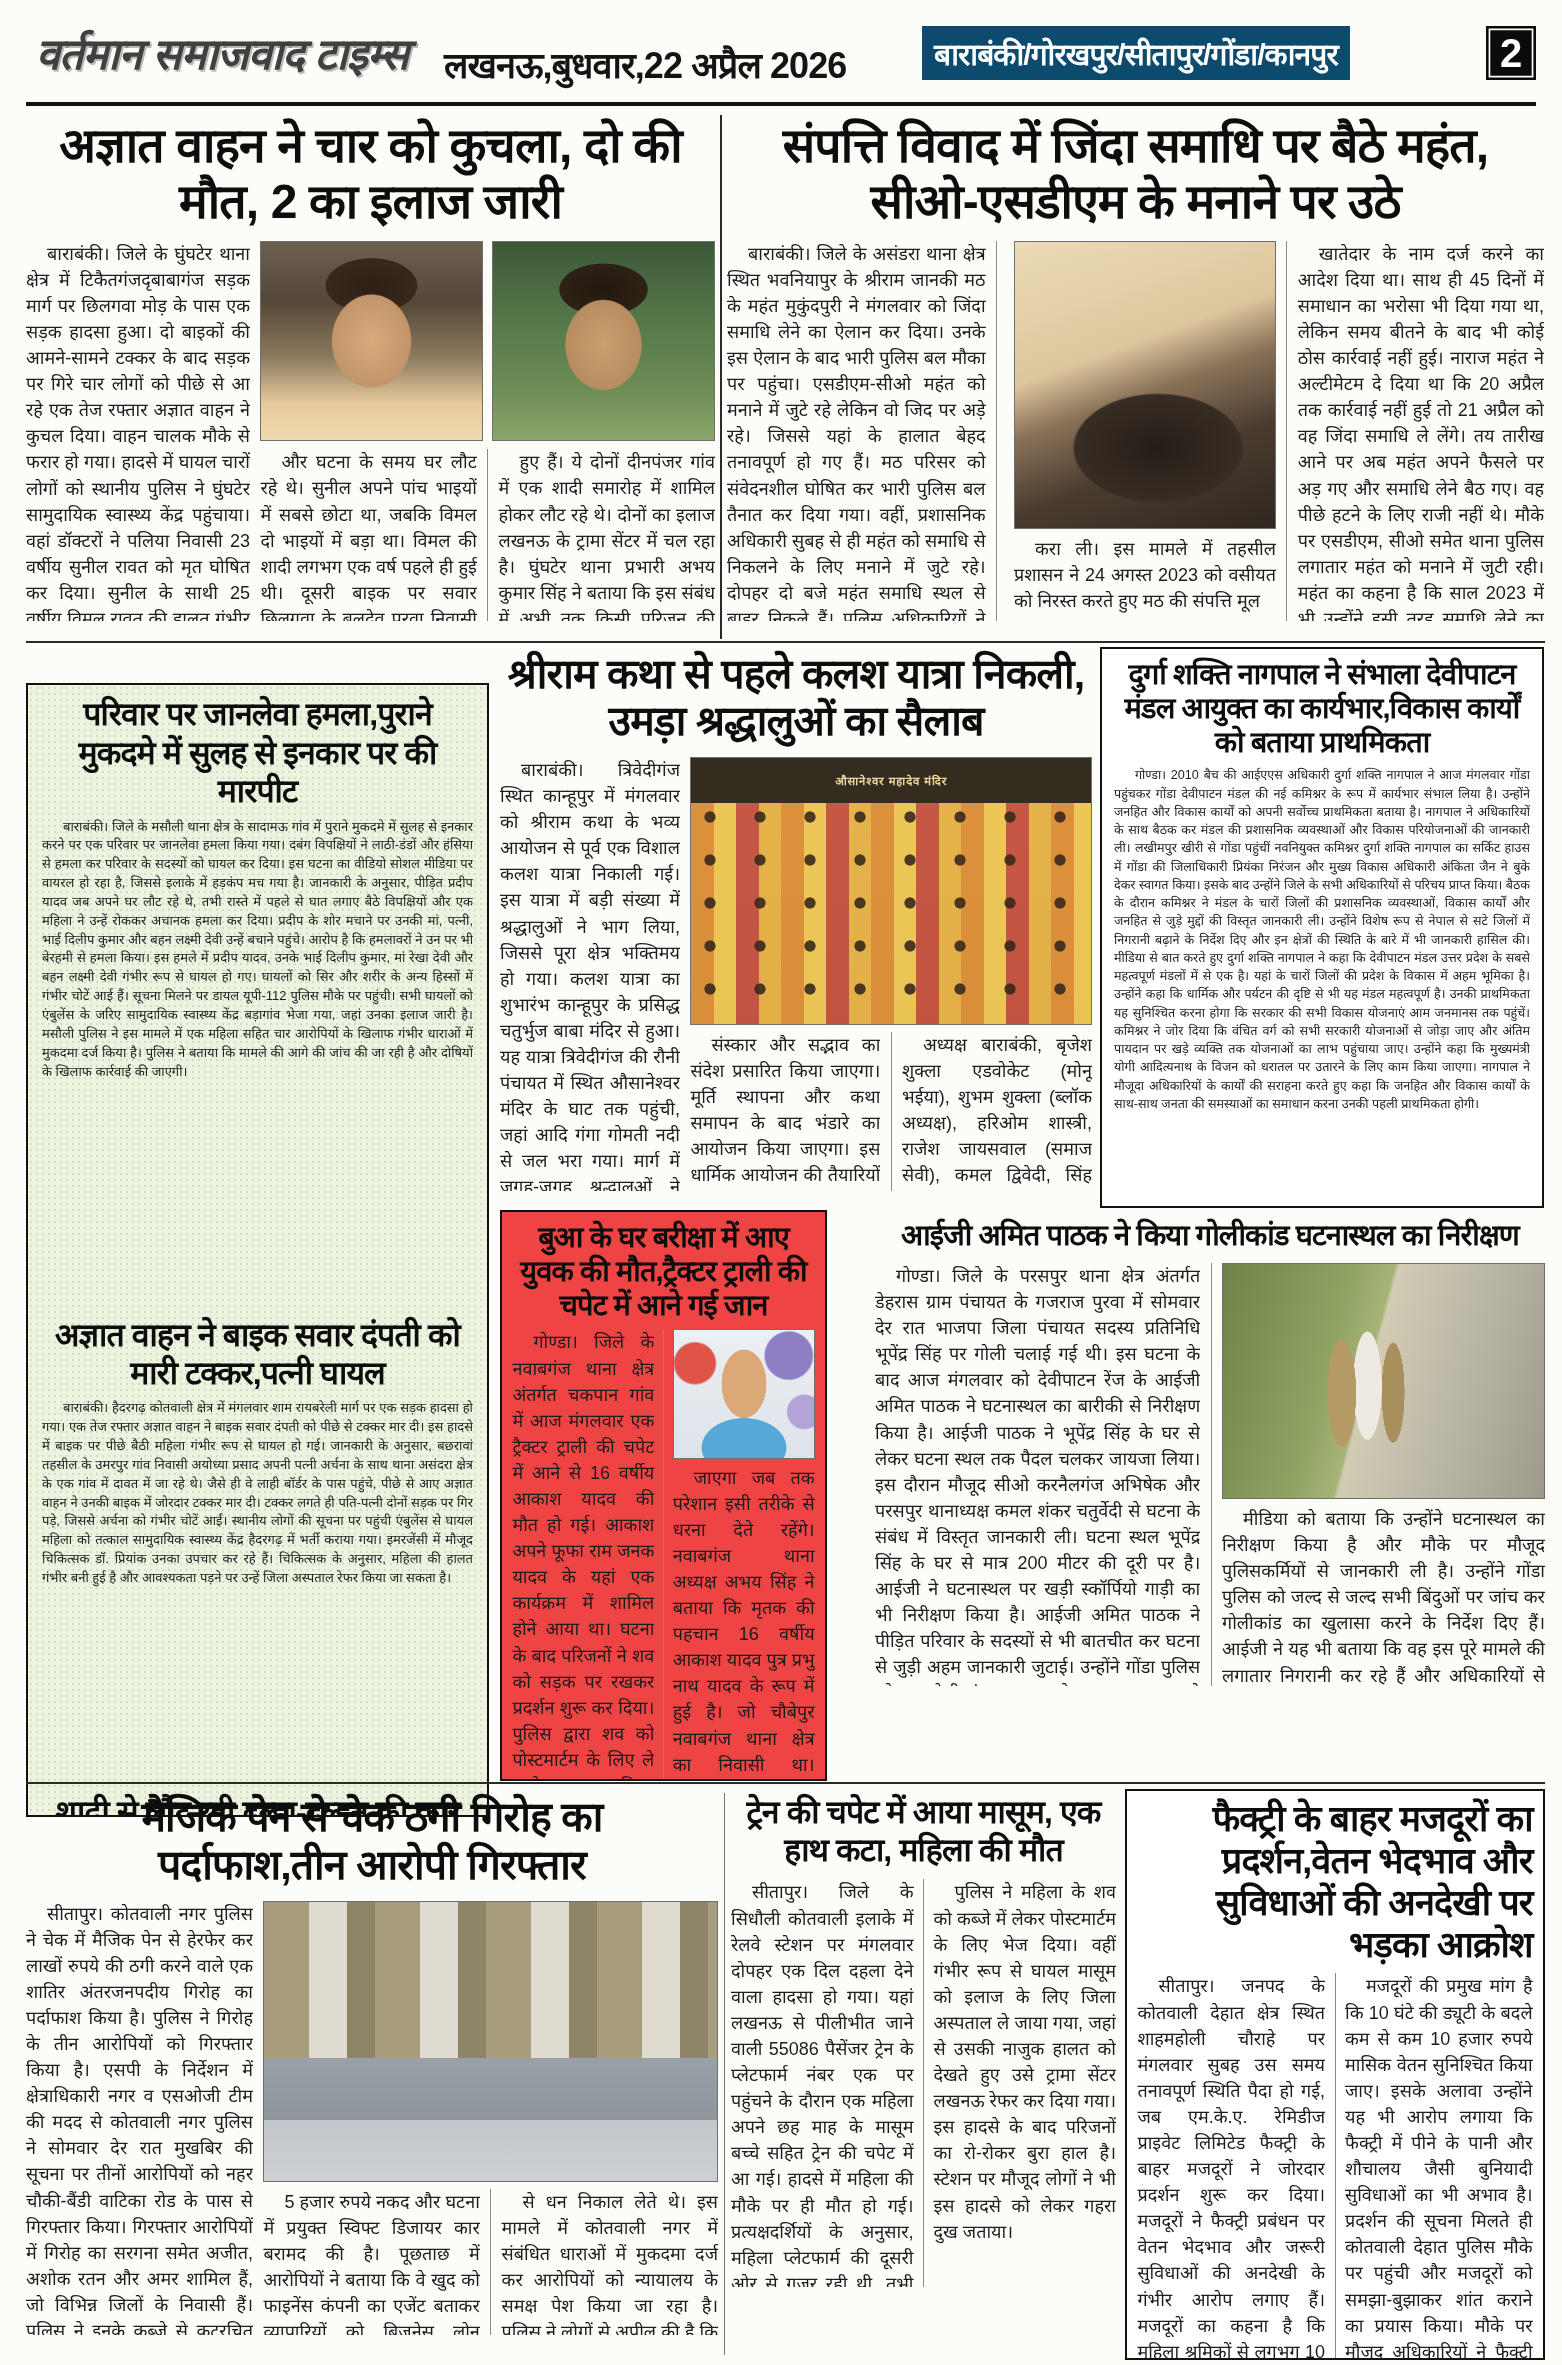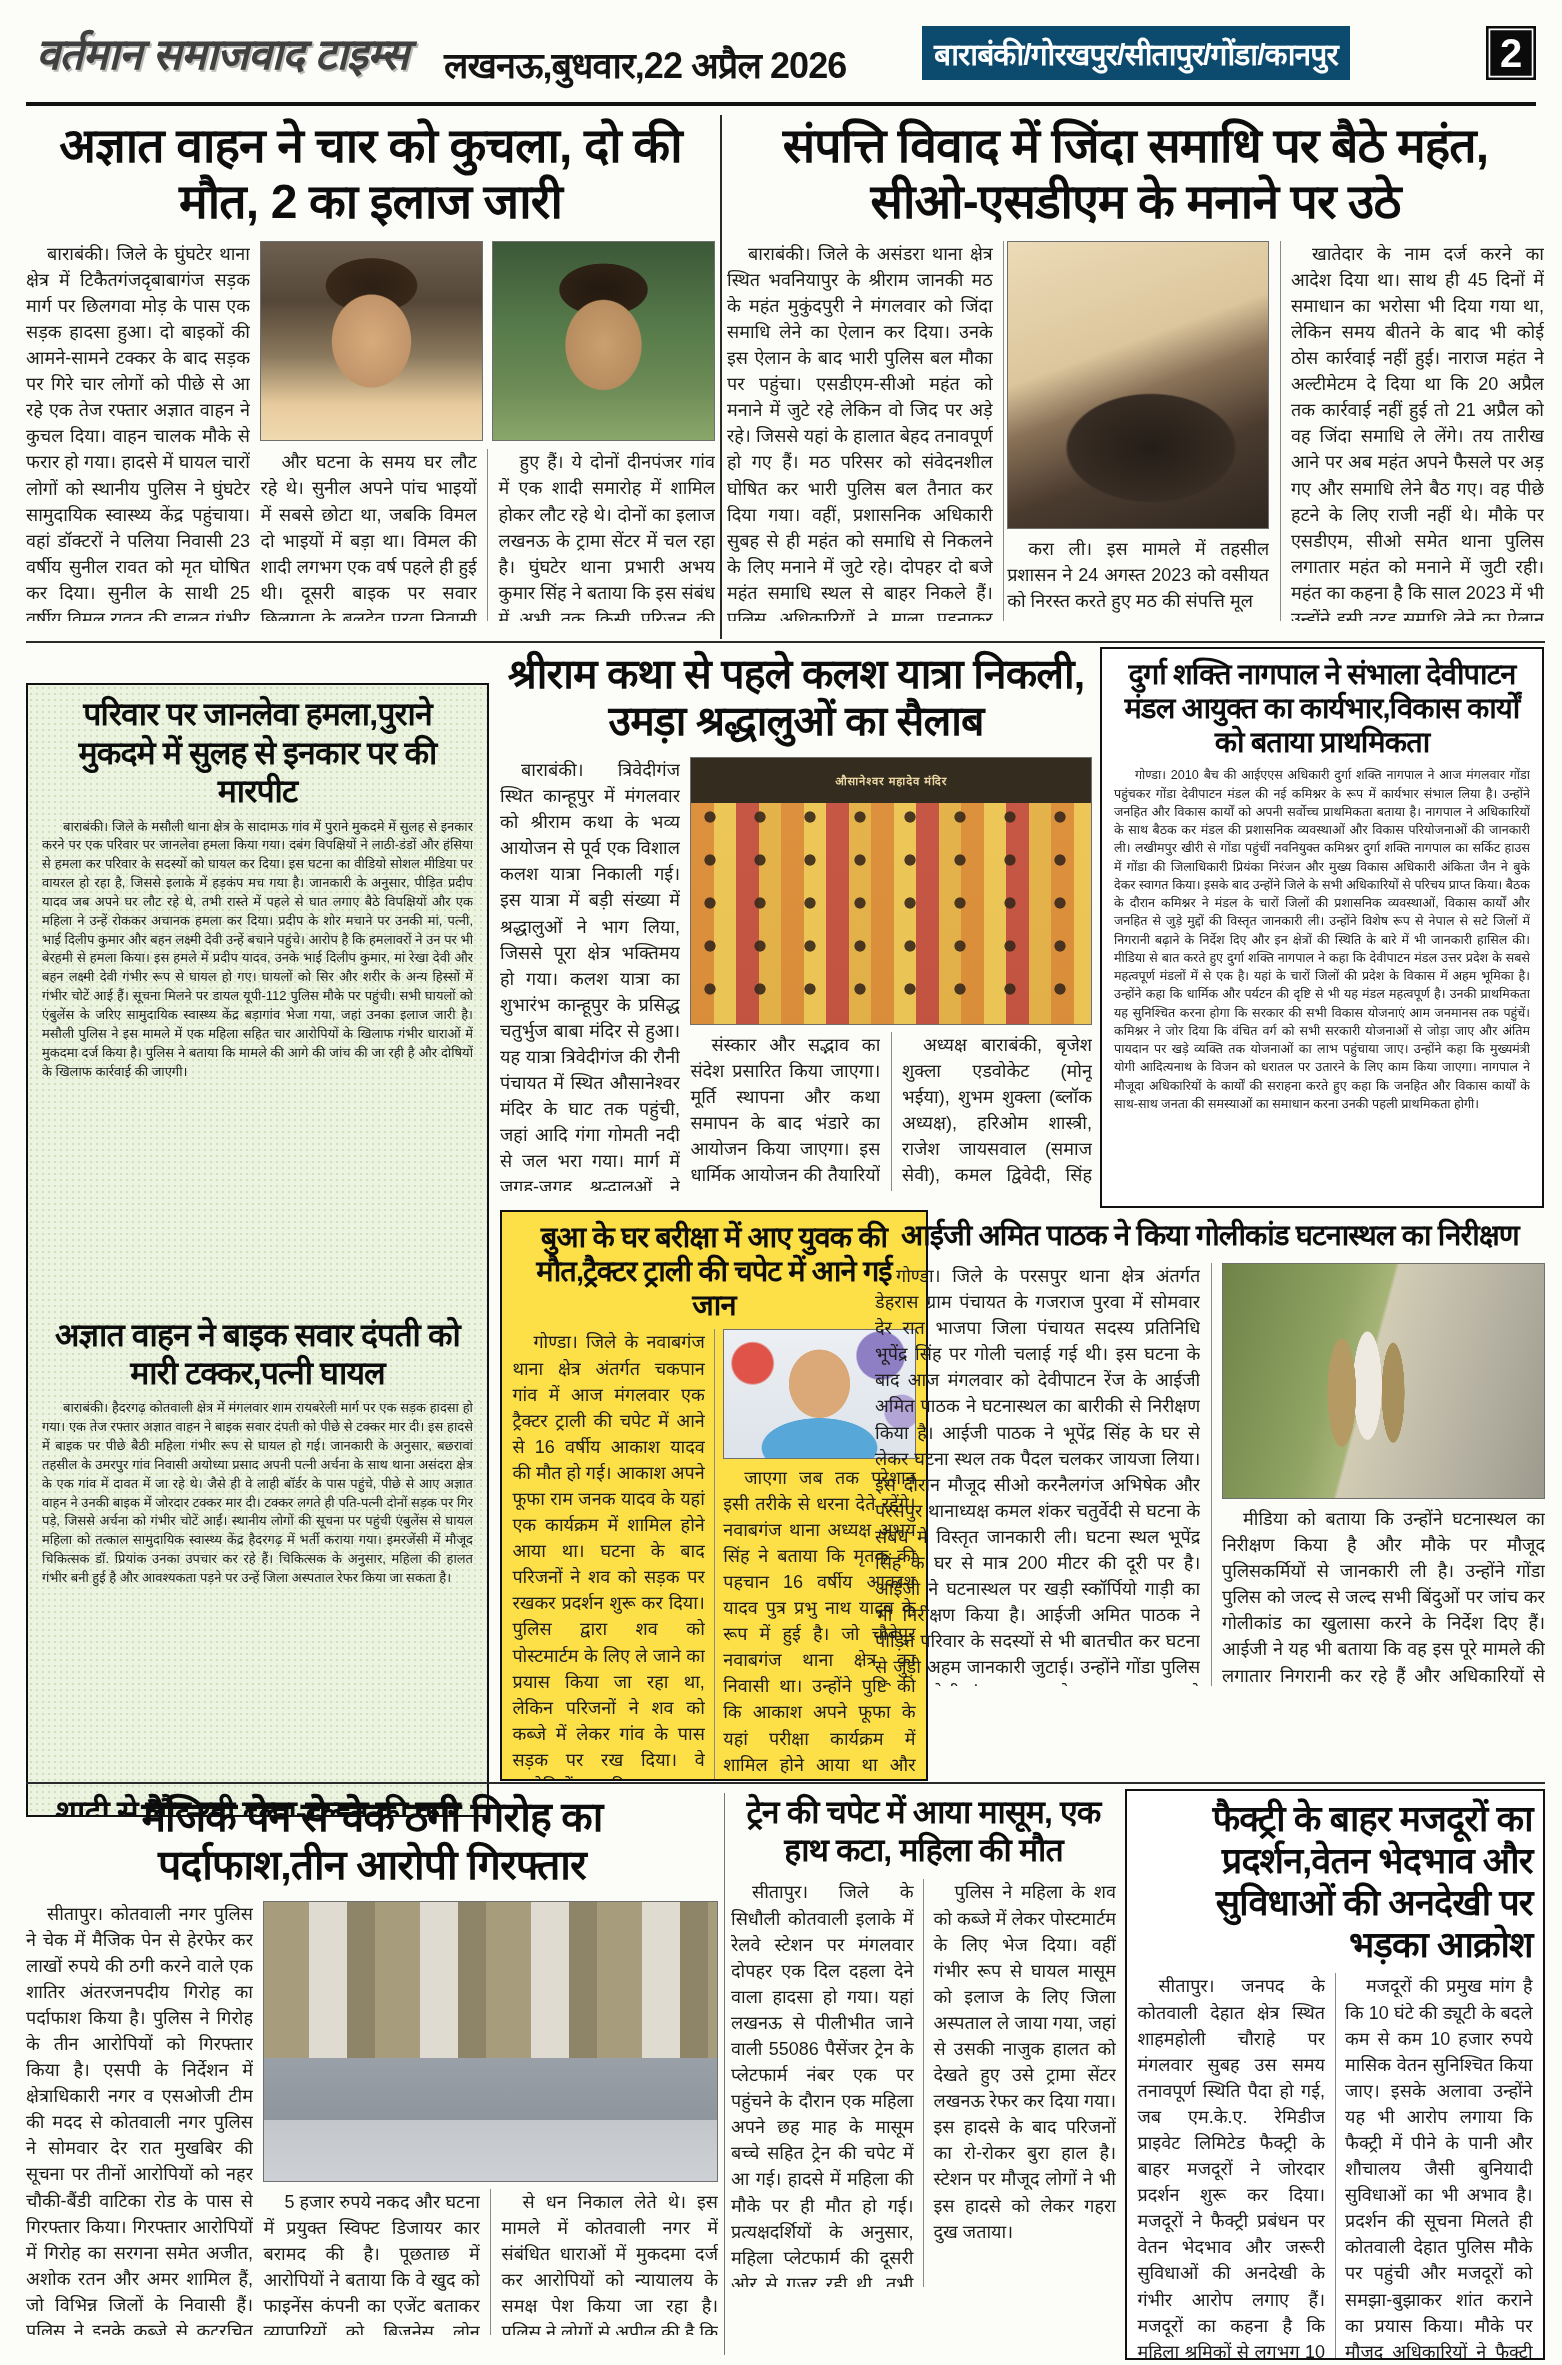--- a/index.html
+++ b/index.html
@@ -70,21 +70,21 @@
   .a-crushed-photos .photo { flex:1; }
   .a-crushed-right .cols { flex:1; min-height:0; }
 
   
   .a-samadhi { left:727px; top:111px; width:817px; height:528px; }
   .a-samadhi .hl { padding:7px 3.5px 1.7px 3.5px; }
   .a-samadhi-body { display:flex; margin-top:8.7px; height:380px; }
   .a-samadhi-body > div { min-width:0; }
   .a-samadhi-c1 { flex:1.05; }
   .a-samadhi-c2 { width:262px; flex:none; display:flex; flex-direction:column; gap:7px;
-                  border-left:0.9px solid #8a8a8a; margin-left:10.4px; padding-left:3px; }
+                  border-left:0.9px solid #8a8a8a; margin-left:10.4px; padding-left:17px; }
   .a-samadhi-c2 .photo { height:286px; }
   .a-samadhi-c3 { flex:1; border-left:0.9px solid #8a8a8a; margin-left:10.4px; padding-left:10.4px; }
 
   
   .greenstack { left:26px; top:647px; width:463px; height:1134px; padding:10.4px 14px; box-sizing:border-box; }
   .green-article + .green-article { margin-top:12px; }
   .green-article .hl { line-height:1.2; }
   .green-article .body-text { margin-top:7px; font-size:13px; }
 
   
@@ -94,21 +94,21 @@
   .a-kalash-c1 { width:180px; flex:none; }
   .a-kalash-right { flex:1; display:flex; flex-direction:column; gap:7px; min-width:0; }
   .a-kalash-right .photo { height:266px; }
   .a-kalash-right .cols { flex:1; min-height:0; }
 
   
   .a-durga { left:1100px; top:647px; width:444px; height:561px; padding:8.7px 12px; box-sizing:border-box; background:#fff; }
   .a-durga .body-text { margin-top:7px; font-size:12.6px; }
 
   
-  .a-bua { left:500px; top:1210px; width:428px; height:571px; padding:8.7px 10.4px; box-sizing:border-box; background:#fde047; }
+  .a-bua { left:500px; top:1210px; width:327px; height:571px; padding:8.7px 10.4px; box-sizing:border-box; background:#ef4444; }
   .a-bua-body { display:flex; margin-top:7px; height:458px; }
   .a-bua-body > div { min-width:0; }
   .a-bua-c1 { flex:1; }
   .a-bua-c2 { flex:1; border-left:0.9px solid #8a8a8a; margin-left:8.7px; padding-left:8.7px;
               display:flex; flex-direction:column; gap:5.2px; }
   .a-bua-c2 .photo { height:128px; }
 
   
   .a-ig { left:875px; top:1210px; width:670px; height:571px; }
   .a-ig .hl { padding:8.7px 26px 1.7px 26px; }

